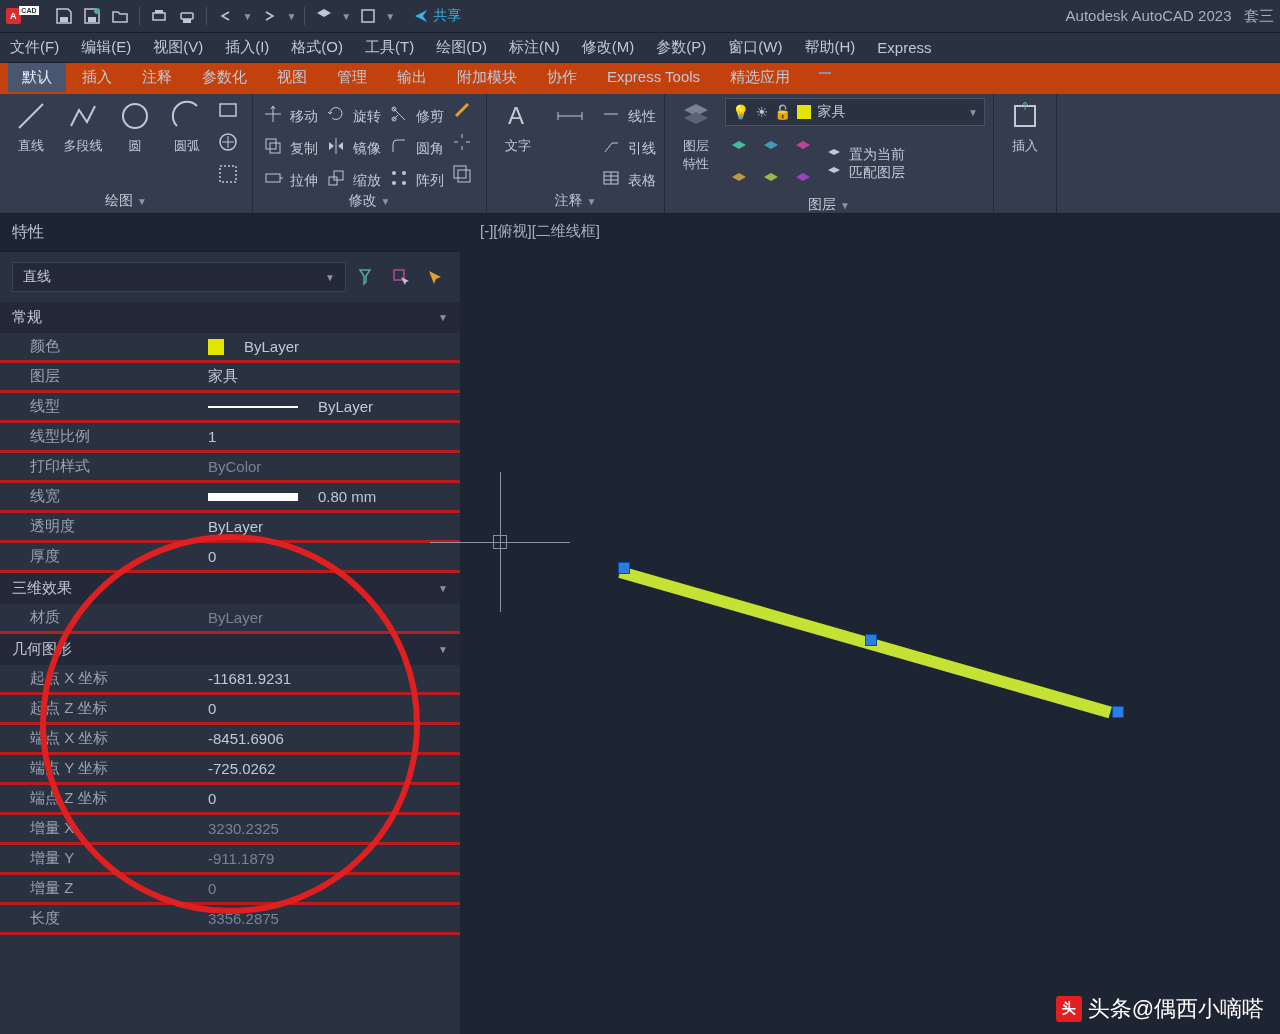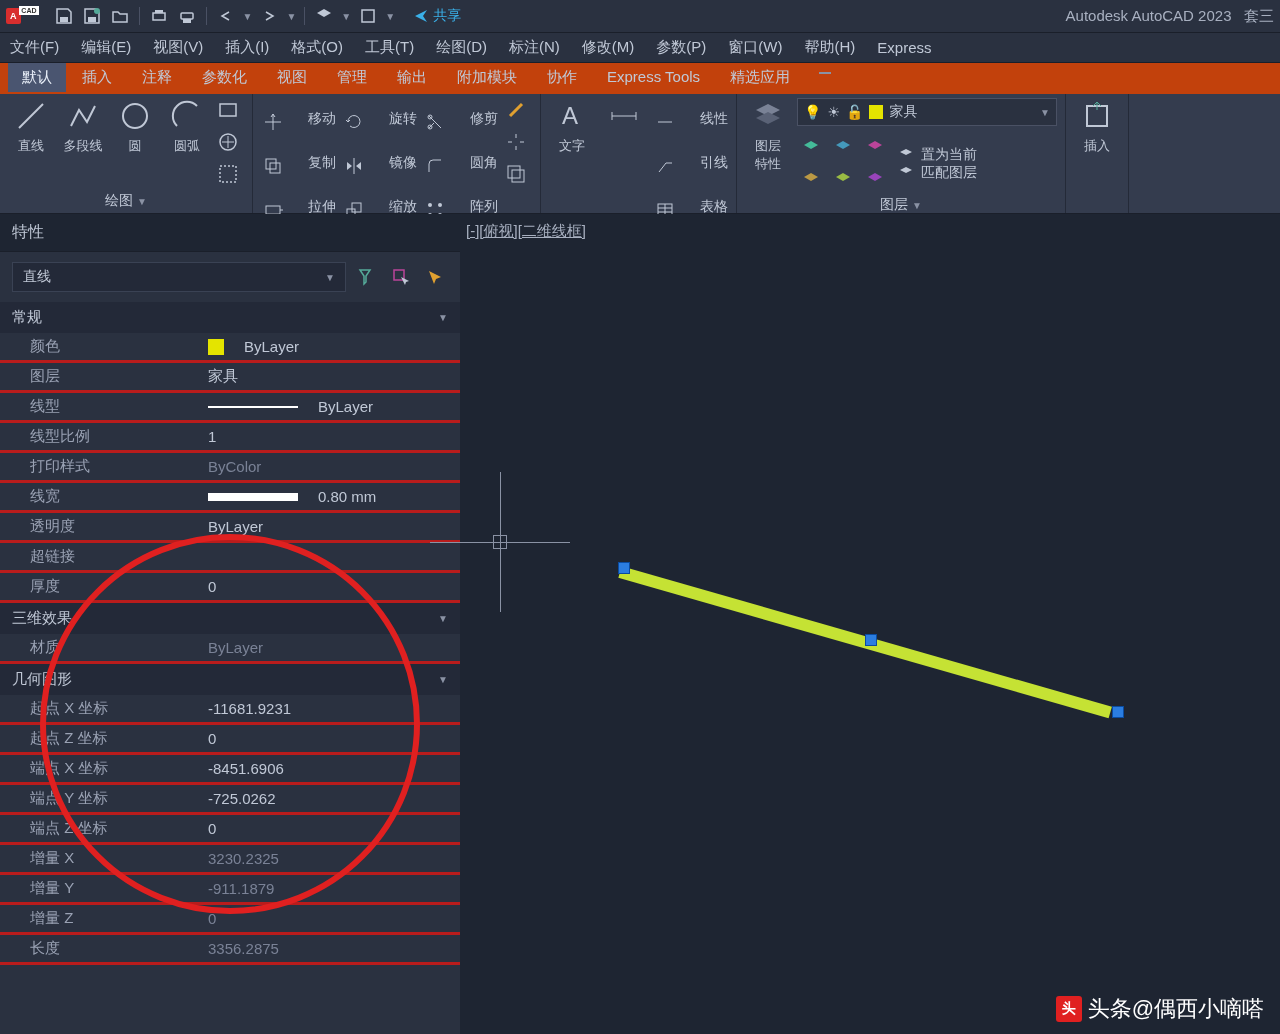--- a/index.html
+++ b/index.html
@@ -21,21 +21,21 @@
 .ribbon-tab.active { background: #4a5570; color: #e8eef8; }
 
 .ribbon { height: 120px; background: #343c4e; display: flex; border-bottom: 1px solid #1a1f2a; }
 .ribbon-panel { border-right: 1px solid #242a38; padding: 4px 8px; display: flex; flex-direction: column; }
 .ribbon-panel-body { flex: 1; display: flex; gap: 6px; align-items: flex-start; }
 .ribbon-panel-title { text-align: center; font-size: 14px; padding: 2px 0; display: flex; justify-content: center; align-items: center; gap: 4px; }
 .rb-big { display: flex; flex-direction: column; align-items: center; gap: 3px; width: 46px; cursor: pointer; }
 .rb-big .icn { width: 36px; height: 36px; display: flex; align-items: center; justify-content: center; }
 .rb-big .lbl { font-size: 13px; }
 .rb-col { display: flex; flex-direction: column; gap: 4px; }
-.rb-row { display: flex; align-items: flex-start; gap: 23px; cursor: pointer; font-size: 14px; height: 28px; margin-top: 12px; }
+.rb-row { display: flex; align-items: flex-end; gap: 5px; cursor: pointer; font-size: 14px; height: 28px; }
 .rb-row .icn { width: 24px; height: 24px; display: flex; align-items: center; justify-content: center; }
 .rb-mini-grid { display: grid; grid-template-columns: repeat(3,28px); gap: 4px; }
 .rb-mini-grid .icn { width: 28px; height: 28px; display: flex; align-items: center; justify-content: center; cursor: pointer; }
 .layer-select { width: 260px; height: 28px; background: #2a3140; border: 1px solid #4a5164; display: flex; align-items: center; padding: 0 6px; gap: 6px; }
 .layer-select .sw { width: 14px; height: 14px; background: #e4e400; }
 .layer-row-btns { display: flex; gap: 8px; align-items: center; margin-top: 6px; }
 .layer-btn-label { display: flex; align-items: center; gap: 6px; cursor: pointer; }
 
 .workspace { display: flex; height: calc(1034px - 32px - 30px - 32px - 120px); }
 
@@ -47,21 +47,21 @@
 .prop-section-header { background: #232938; padding: 6px 12px; font-size: 15px; display: flex; justify-content: space-between; align-items: center; }
 .prop-row { display: flex; border-bottom: 3px solid #b91c1c; height: 30px; align-items: center; }
 .prop-label { width: 200px; padding-left: 30px; font-size: 15px; color: #9aa2b4; }
 .prop-value { flex: 1; padding-left: 8px; font-size: 15px; color: #c0c8d6; display: flex; align-items: center; gap: 20px; }
 .prop-value.dim { color: #7a8296; text-align: center; }
 .color-sw { width: 16px; height: 16px; background: #e4e400; }
 .line-sw { width: 90px; height: 2px; background: #fff; }
 .wide-sw { width: 90px; height: 8px; background: #fff; }
 
 .canvas-area { flex: 1; background: #1e2532; position: relative; }
-.viewport-label { position: absolute; top: 8px; left: 6px; font-size: 15px; color: #a8b0c0; text-decoration: underline; }
+.viewport-label { position: absolute; top: 8px; left: 20px; font-size: 15px; color: #a8b0c0; }
 .cursor-cross { position: absolute; left: 500px; top: 560px; }
 .cursor-cross::before { content: ""; position: absolute; width: 140px; height: 1px; background: #8a92a4; left: -70px; top: 0; }
 .cursor-cross::after { content: ""; position: absolute; width: 1px; height: 140px; background: #8a92a4; left: 0; top: -70px; }
 .cursor-box { position: absolute; width: 14px; height: 14px; border: 1px solid #8a92a4; left: -7px; top: -7px; }
 .line-obj { position: absolute; left: 623px; top: 586px; width: 510px; height: 12px; background: #c5e234; transform-origin: left center; transform: rotate(16deg); }
 .grip { position: absolute; width: 12px; height: 12px; background: #2b7de0; border: 1px solid #0a4ba0; }
 .red-circle { position: absolute; width: 380px; height: 380px; border: 6px solid #e02020; border-radius: 50%; left: 40px; top: 320px; pointer-events: none; }
 
 .watermark { position: absolute; bottom: 10px; right: 16px; font-size: 22px; color: #fff; display: flex; align-items: center; gap: 6px; }
 .wm-icon { width: 26px; height: 26px; background: #e02020; color: #fff; display: flex; align-items: center; justify-content: center; border-radius: 3px; font-size: 14px; font-weight: bold; }
@@ -563,24 +563,20 @@
         <div class="prop-value">
           <span class="wide-sw"></span>
           <span>0.80 mm</span>
         </div>
       </div>
     <div class="prop-row">
         <div class="prop-label">透明度</div>
         <div class="prop-value">ByLayer</div>
       </div>
     <div class="prop-row">
-        <div class="prop-label">超链接</div>
-        <div class="prop-value"></div>
-      </div>
-    <div class="prop-row">
         <div class="prop-label">厚度</div>
         <div class="prop-value">0</div>
       </div>
 
     <div class="prop-section-header">
         <span>三维效果</span>
         <span class="chev">▼</span>
       </div>
     <div class="prop-row">
         <div class="prop-label">材质</div>

